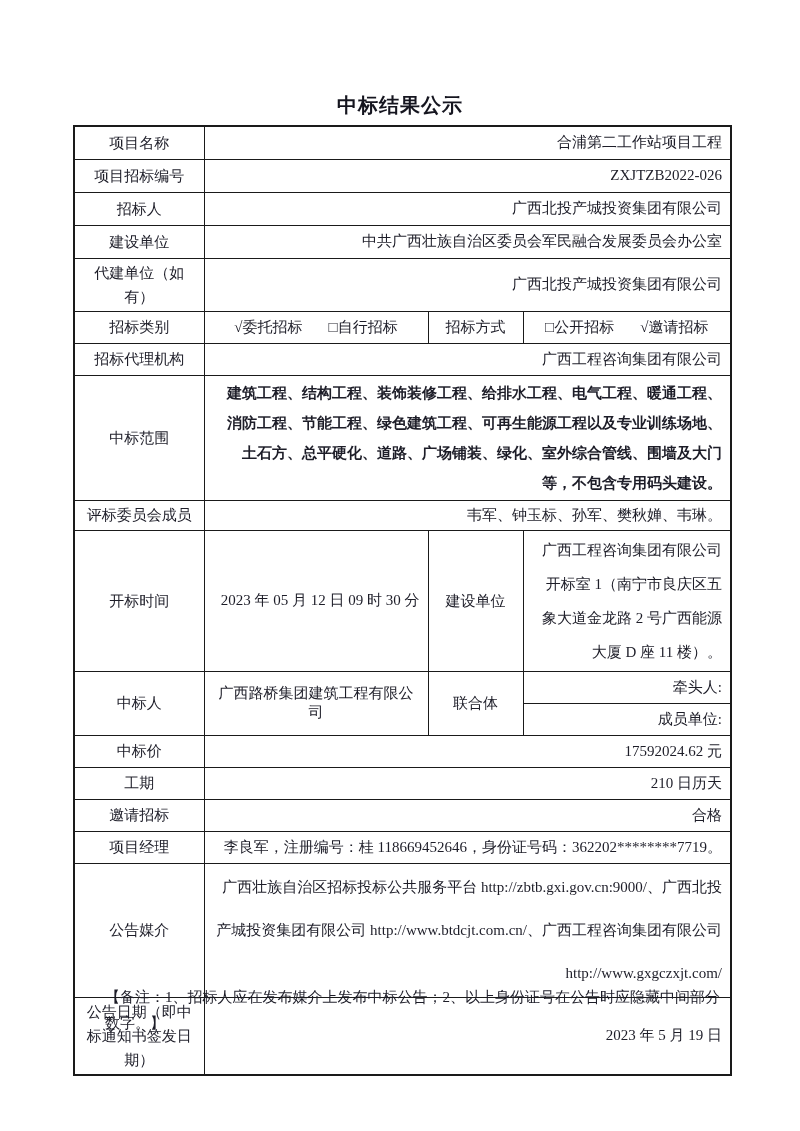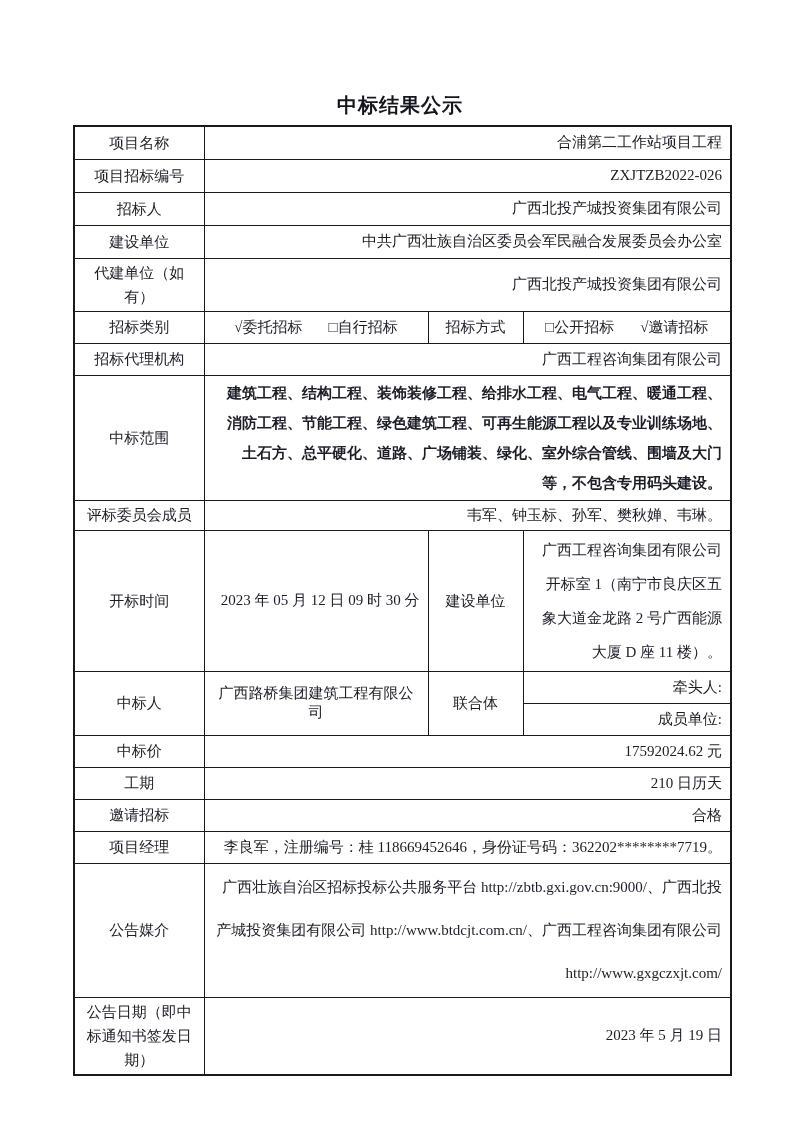--- a/index.html
+++ b/index.html
@@ -174,14 +174,15 @@
     </tr>
 
     <tr class="rh-date">
       <td class="label-cell">公告日期（即中标通知书签发日期）</td>
       <td class="value-cell" colspan="3">2023 年 5 月 19 日</td>
     </tr>
 
   </tbody>
     </table>
 
+  <div class="note">【备注：1、招标人应在发布媒介上发布中标公告；2、以上身份证号在公告时应隐藏中间部分数字。】</div>
 
 </div>
 
 </body></html>

